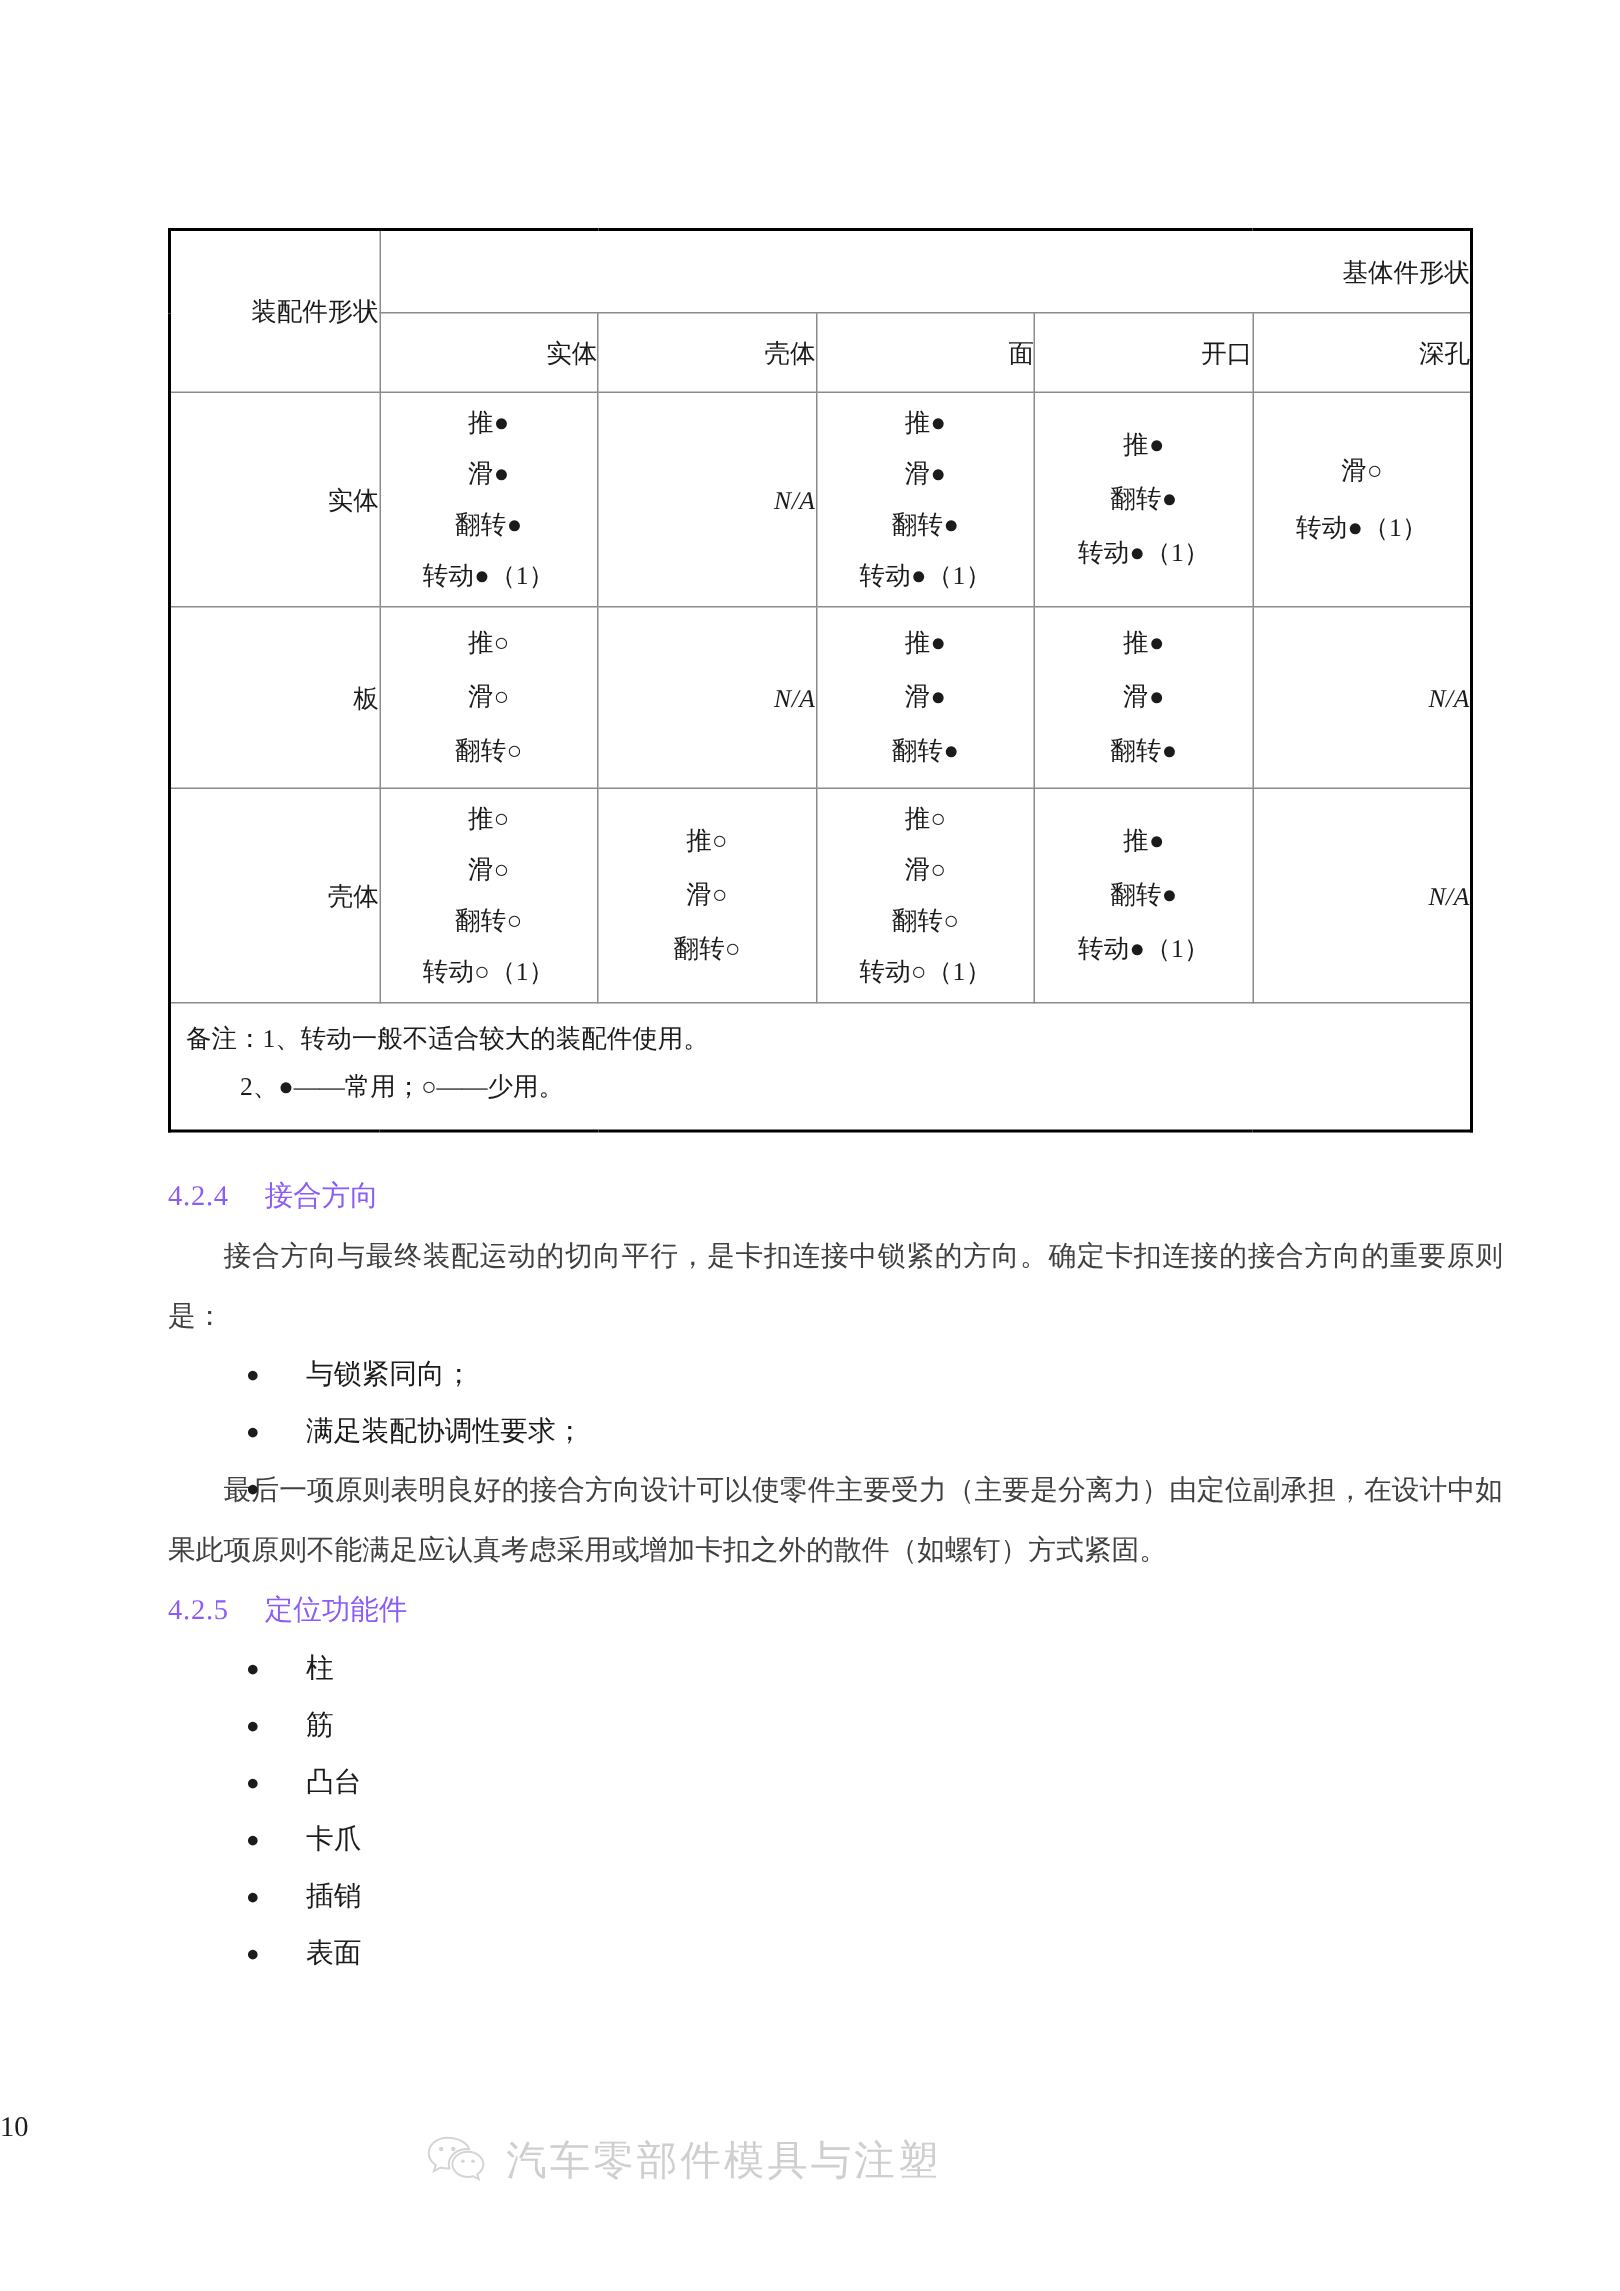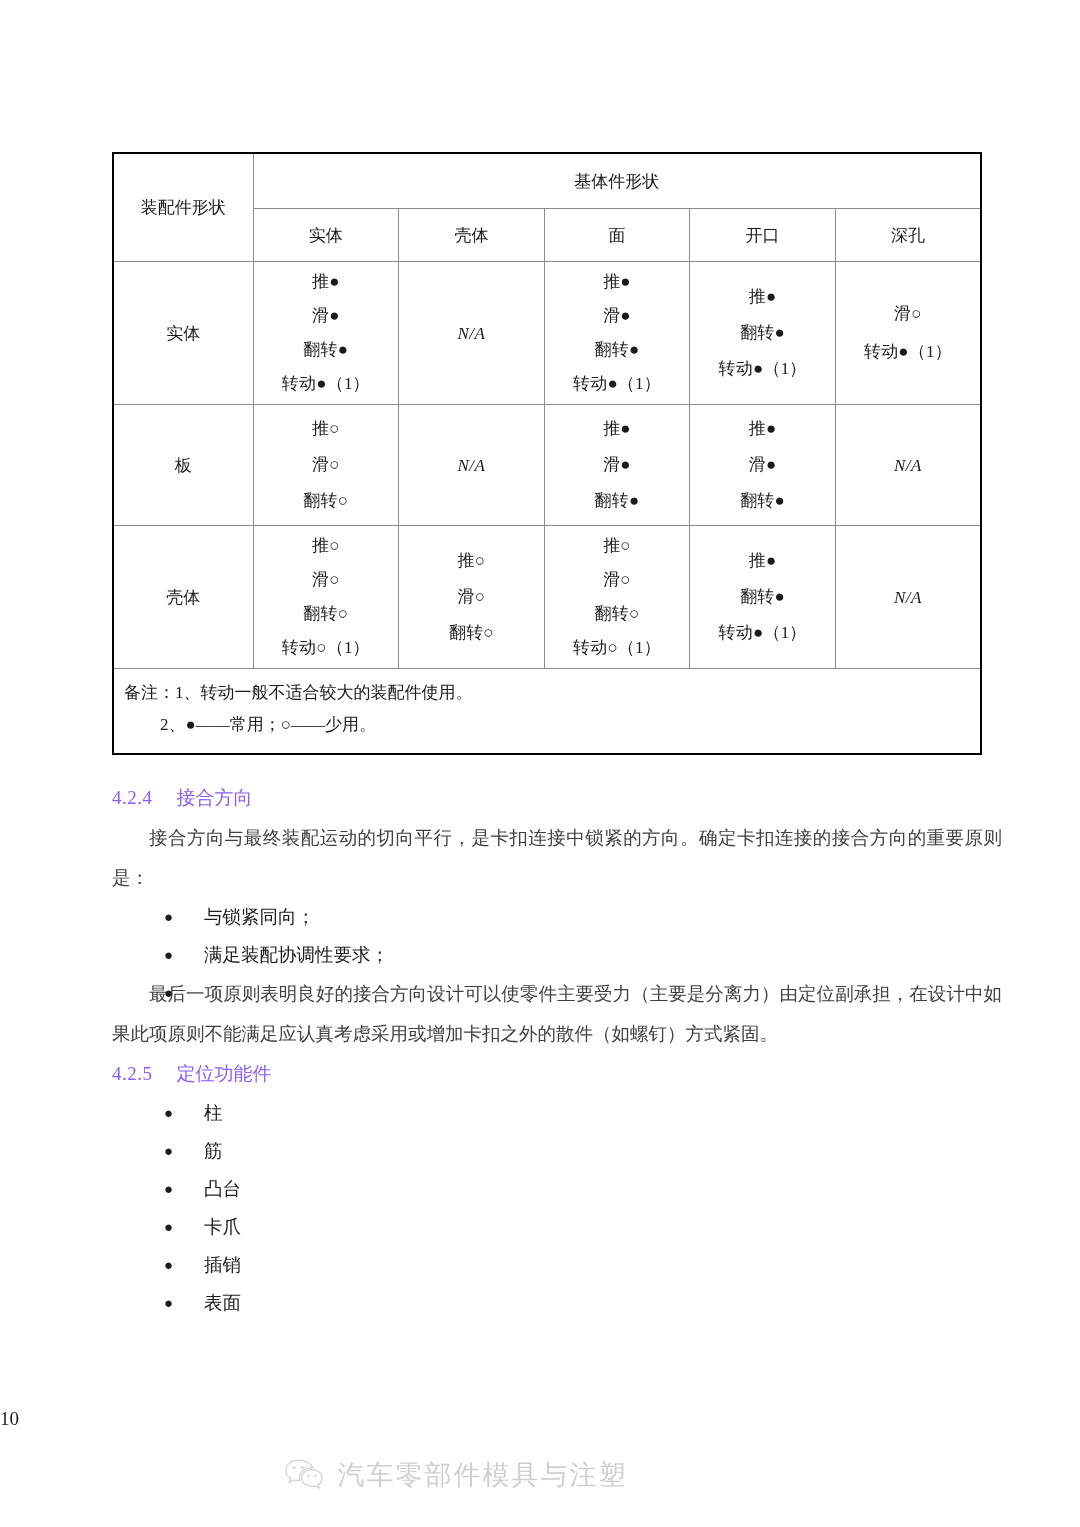--- a/index.html
+++ b/index.html
@@ -33,21 +33,21 @@
   table.matrix {
     width: 868px;
     border-collapse: collapse;
     table-layout: fixed;
     border: 2.5px solid #000000;
   }
   table.matrix td,
   table.matrix th {
     border: 1px solid #8b8b8b;
     vertical-align: middle;
-    text-align: center;
+    text-align: right;
     font-weight: normal;
     font-size: 17px;
     line-height: 1.0;
     color: #1b1b1b;
     padding: 0;
   }
   table.matrix td.outer-left { border-left: none; }
   table.matrix td.outer-right { border-right: none; }
 
   col.c0 { width: 140px; }
@@ -164,21 +164,21 @@
     left: 0;
     top: 1408px;
     width: 1005px;
     text-align: left;
     font-size: 19px;
     color: #1b1b1b;
   }
   .watermark {
     position: absolute;
     left: 0;
-    top: 1457px;
+    top: 1422px;
     width: 911px;
     display: flex;
     justify-content: center;
     align-items: center;
     gap: 14px;
   }
   .watermark .wx-icon {
     width: 40px;
     height: 34px;
     flex: 0 0 auto;

